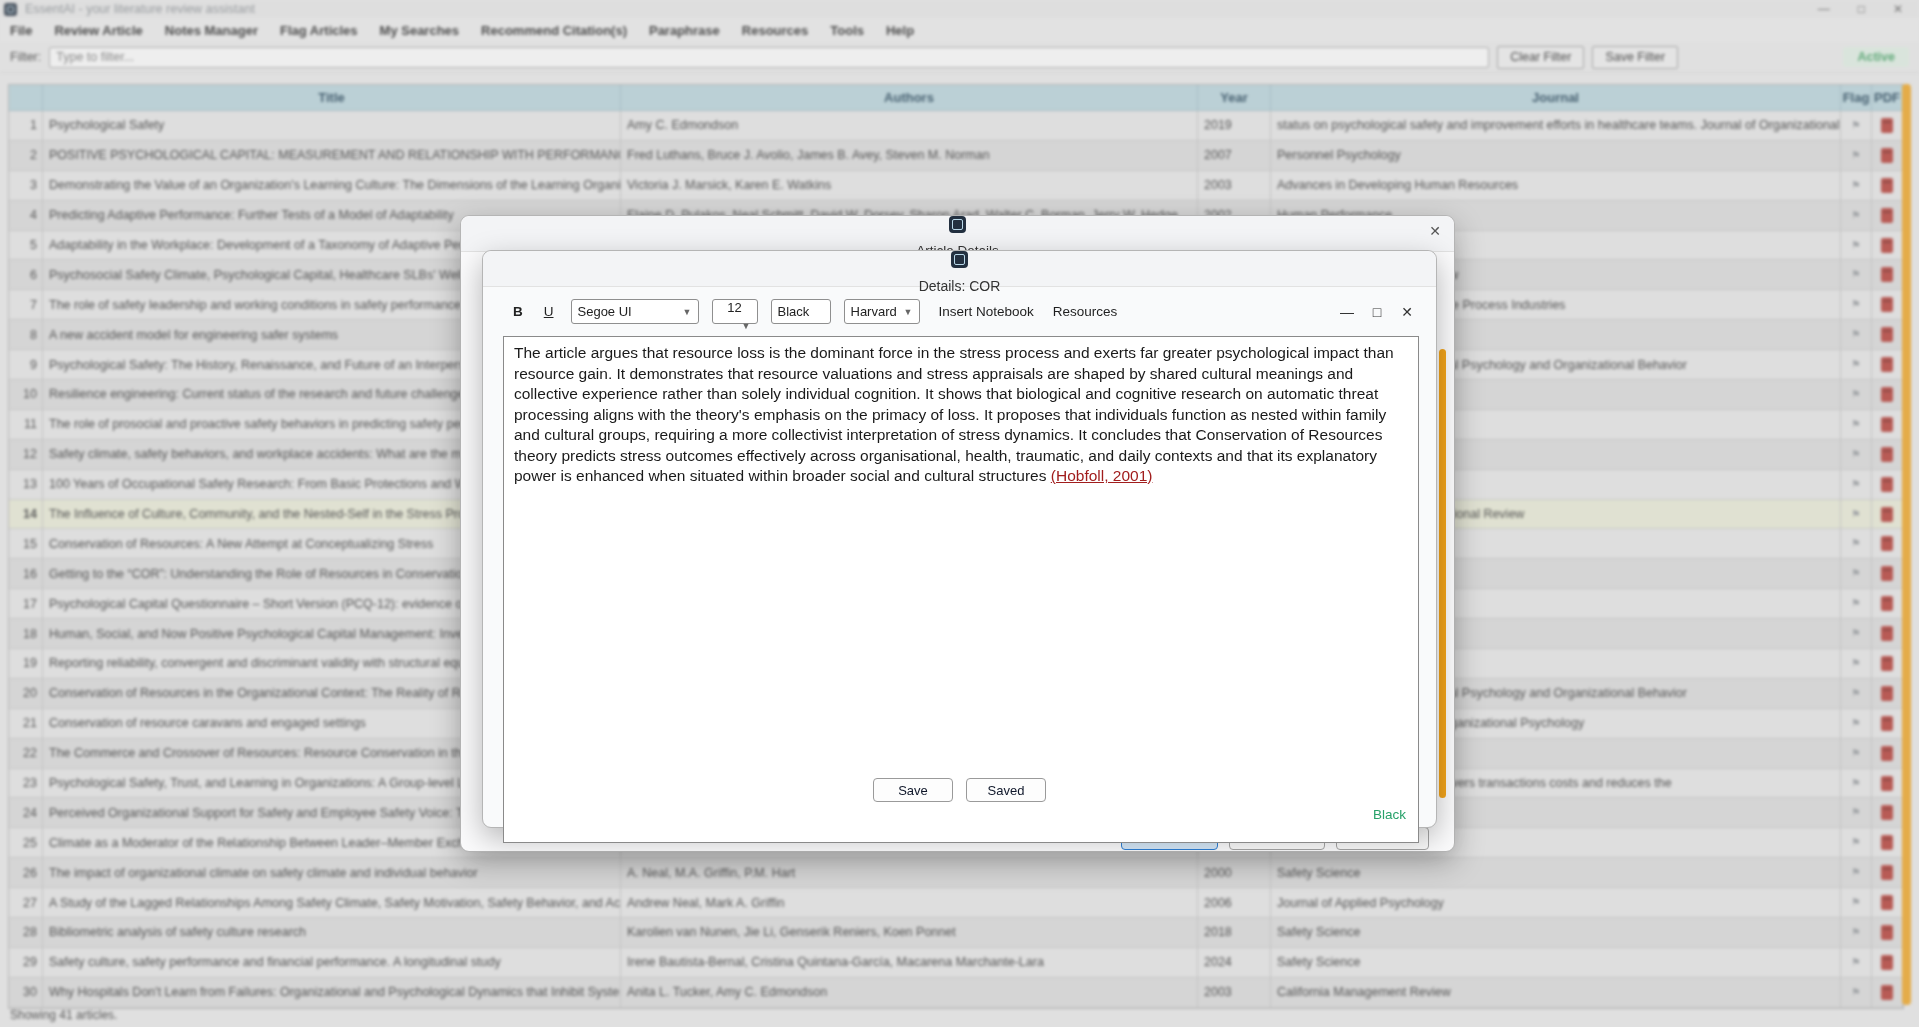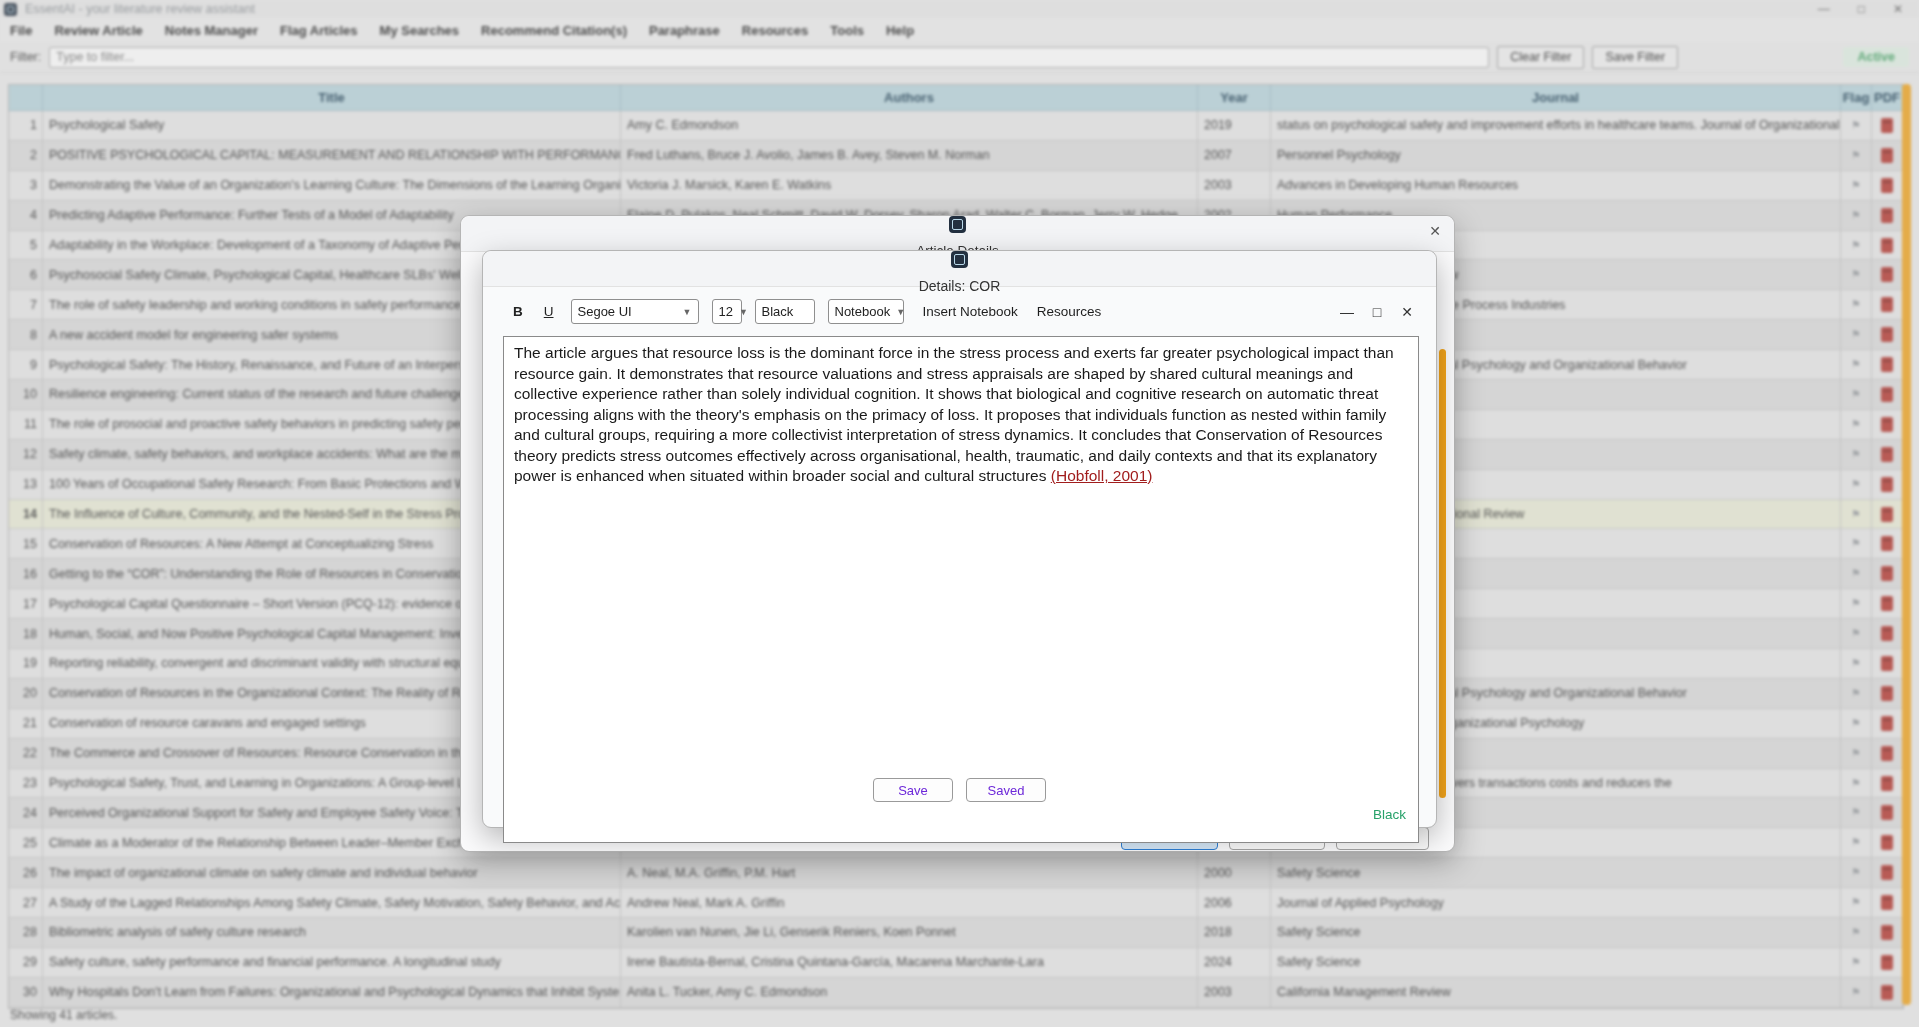--- a/index.html
+++ b/index.html
@@ -73,31 +73,31 @@
   .notebook { left:482px; top:250px; width:955px; height:578px; z-index:3; background:#f9fafb; }
   .nb-controls { margin-left:auto; display:flex; }
   .nb-toolbar { display:flex; align-items:center; gap:13px; padding:12px 20px 0 26px; }
   .fmt-btn { font-size:13.5px; color:#222; background:none; border:none; padding:2px 4px;
              font-family:"Liberation Sans",sans-serif; }
   .fmt-btn.b { font-weight:700; }
   .fmt-btn.u { text-decoration:underline; }
   .select { height:25px; background:#fff; border:1px solid #8f8f8f; border-radius:3px; display:flex;
             align-items:center; font-size:13px; color:#222; padding:0 6px; gap:6px;justify-content:space-between; }
   .select .arrow { margin-left:auto; color:#666; font-size:9px; }
-  .sel-font { width:128px; } .sel-size { width:30px; } .sel-color { width:60px;gap:40px; } .sel-style { width:76px; }
+  .sel-font { width:128px; } .sel-size { width:46px;flex-direction:column; } .sel-color { width:60px;gap:40px; } .sel-style { width:76px; }
   .tool-label { font-size:13.5px; color:#1e1e1e; margin-left:6px; white-space:nowrap; }
 
   .note-area { position:absolute; left:20px; top:85px; width:916px; height:507px; background:#fff;
                border:1px solid #8a8a8a; padding:6px 10px; font-size:15.5px; line-height:20.5px; color:#1a1a1a;
                overflow:hidden; }
   .cite { color:var(--link_red,#a11d1d); text-decoration:underline; font-weight:500; }
 
   .nb-actions { position:absolute; left:0; right:0; top:527px; display:flex; justify-content:center; gap:13px; }
   .nb-btn { width:80px; height:24px; background:#fdfdfd; border:1px solid #9a9a9a; border-radius:4px;
-            font-size:13px; color:#6d28d9; font-family:"Liberation Sans",sans-serif; }
+            font-size:13px; color:#0f172a; font-family:"Liberation Sans",sans-serif; }
   .saved { position:absolute; right:30px; bottom:5px; color:var(--saved_green,#27a169);
            font-size:13.5px; font-weight:500; }
 </style>
 </head>
 <body>
 
 <div class="app">
 
   <div class="titlebar">
     <span class="logo"></span>
@@ -575,21 +575,21 @@
     </div>
     <div class="select sel-size">
       <span>12</span>
       <span class="arrow">▼</span>
     </div>
     <div class="select sel-color">
       <span>Black</span>
       <span class="arrow">▼</span>
     </div>
     <div class="select sel-style">
-      <span>Notebook</span>
+      <span>Harvard</span>
       <span class="arrow">▼</span>
     </div>
     <span class="tool-label">Insert Notebook</span>
     <span class="tool-label">Resources</span>
   </div>
 
   <div class="note-area"><span>The article argues that resource loss is the dominant force in the stress process and exerts far greater psychological impact than resource gain. It demonstrates that resource valuations and stress appraisals are shaped by shared cultural meanings and collective experience rather than solely individual cognition. It shows that biological and cognitive research on automatic threat processing aligns with the theory's emphasis on the primacy of loss. It proposes that individuals function as nested within family and cultural groups, requiring a more collectivist interpretation of stress dynamics. It concludes that Conservation of Resources theory predicts stress outcomes effectively across organisational, health, traumatic, and daily contexts and that its explanatory power is enhanced when situated within broader social and cultural structures </span><a class="cite">(Hobfoll, 2001)</a></div>
 
   <div class="nb-actions">
     <button class="nb-btn">Save</button>

